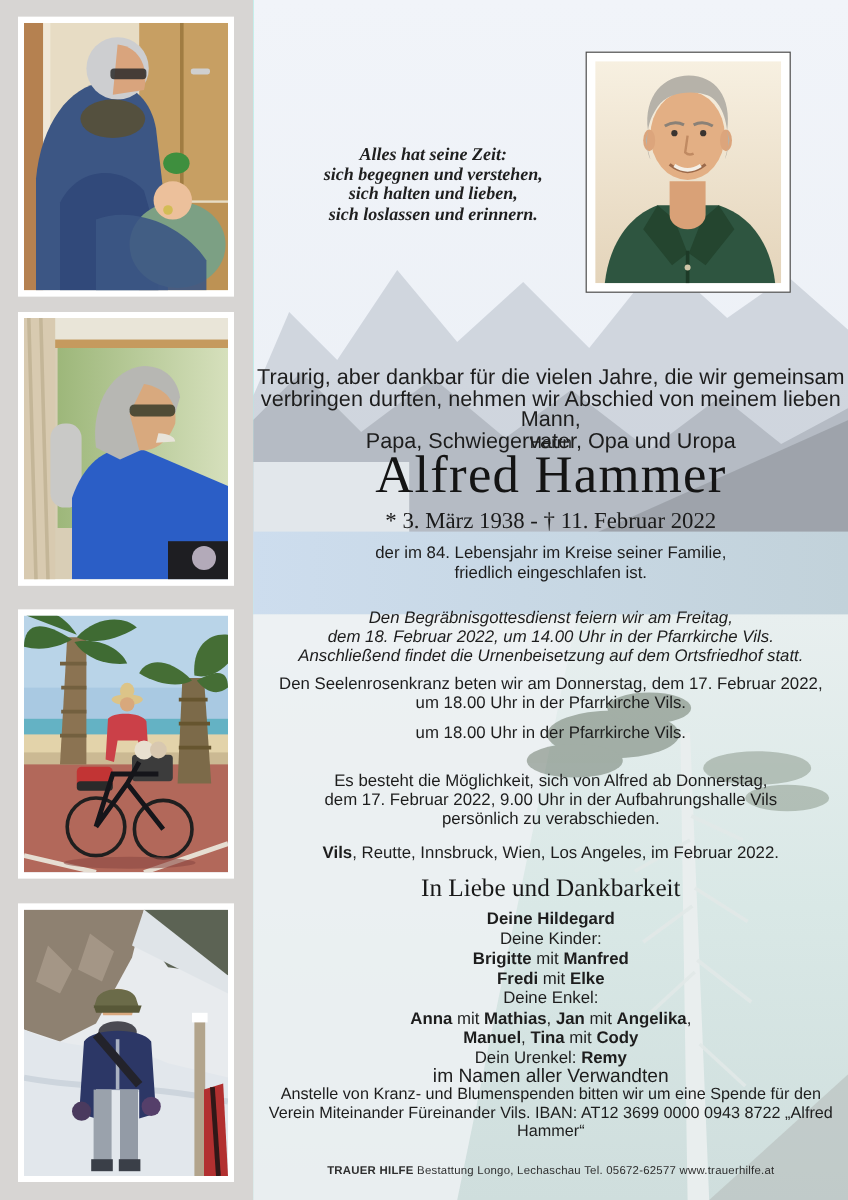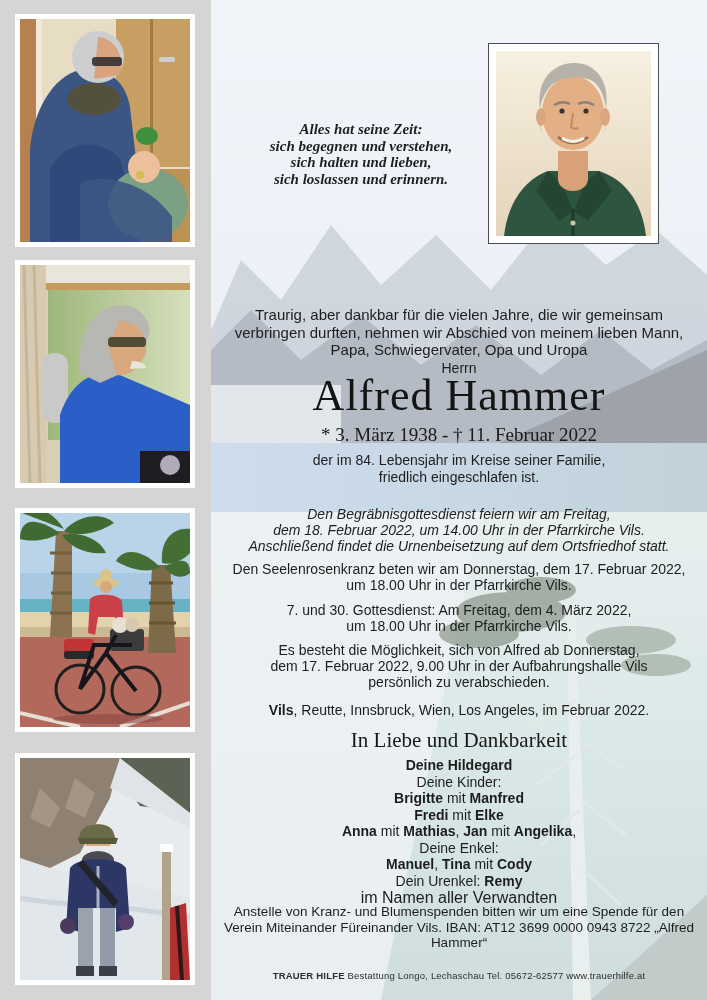--- a/index.html
+++ b/index.html
@@ -17,21 +17,21 @@
   
   .content{position:absolute;left:211px;top:0;width:496px;height:1000px;}
   .bg{position:absolute;left:0;top:0;width:496px;height:1000px;}
   .block{position:absolute;left:0;width:100%;text-align:center;}
   .poem{position:absolute;left:0;top:121px;width:300px;text-align:center;
         font-family:"Liberation Serif","DejaVu Serif",serif;font-style:italic;font-weight:600;
         font-size:15px;line-height:16.5px;color:#1f1f1f;}
   .portrait{position:absolute;left:277px;top:43px;width:171px;height:201px;margin:0;
             background:#fff;border:1px solid #4c4c4c;box-sizing:border-box;padding:7px;}
   .portrait svg{display:block;width:155px;height:185px;}
-  .intro{top:306px;font-size:15px;line-height:17.5px;}
+  .intro{top:306px;font-size:18px;line-height:17.5px;}
   .salutation{top:360px;font-size:14px;}
   .name{top:375px;margin:0;font-family:"Liberation Serif","DejaVu Serif",serif;
         font-weight:500;font-size:44px;line-height:42px;letter-spacing:1px;color:#141414;}
   .dates{top:424px;font-family:"Liberation Serif","DejaVu Serif",serif;font-size:19px;line-height:22px;color:#1a1a1a;}
   .death-note{top:452px;font-size:14px;line-height:16.5px;}
   .para{font-size:14px;line-height:16px;}
   .p1{top:506px;font-style:italic;} .p2{top:561px;} .p3{top:602px;} .p4{top:642px;}
   .cities{top:702px;font-size:14px;line-height:16px;}
   .closing{top:728px;font-family:"Liberation Serif","DejaVu Serif",serif;font-size:21px;line-height:24px;color:#181818;}
   .family{top:757px;font-size:14px;line-height:16.5px;}
@@ -274,41 +274,40 @@
       <div>dem 18. Februar 2022, um 14.00 Uhr in der Pfarrkirche Vils.</div>
       <div>Anschließend findet die Urnenbeisetzung auf dem Ortsfriedhof statt.</div>
     </div>
 
     <div class="block para p2">
       <div>Den Seelenrosenkranz beten wir am Donnerstag, dem 17. Februar 2022,</div>
       <div>um 18.00 Uhr in der Pfarrkirche Vils.</div>
     </div>
 
     <div class="block para p3">
-      <div>7. und 30. Gottesdienst: Am Freitag, dem 4. März 2022,</div>
       <div>um 18.00 Uhr in der Pfarrkirche Vils.</div>
     </div>
 
     <div class="block para p4">
       <div>Es besteht die Möglichkeit, sich von Alfred ab Donnerstag,</div>
       <div>dem 17. Februar 2022, 9.00 Uhr in der Aufbahrungshalle Vils</div>
       <div>persönlich zu verabschieden.</div>
     </div>
 
     <div class="block cities"><span class="b">Vils</span><span>, Reutte, Innsbruck, Wien, Los Angeles, im Februar 2022.</span></div>
 
     <div class="block closing">In Liebe und Dankbarkeit</div>
 
     <div class="block family">
       <div><span class="b">Deine Hildegard</span></div>
       <div><span>Deine Kinder:</span></div>
       <div><span class="b">Brigitte</span><span> mit </span><span class="b">Manfred</span></div>
       <div><span class="b">Fredi</span><span> mit </span><span class="b">Elke</span></div>
+      <div><span>Deine Enkel:</span></div>
       <div><span class="b">Anna</span><span> mit </span><span class="b">Mathias</span><span>, </span><span class="b">Jan</span><span> mit </span><span class="b">Angelika</span><span>,</span></div>
-      <div><span>Deine Enkel:</span></div>
       <div><span class="b">Manuel</span><span>, </span><span class="b">Tina</span><span> mit </span><span class="b">Cody</span></div>
       <div><span>Dein Urenkel: </span><span class="b">Remy</span></div>
     </div>
 
     <div class="block footnote">im Namen aller Verwandten</div>
 
     <div class="block donation">
       <div>Anstelle von Kranz- und Blumenspenden bitten wir um eine Spende für den</div>
       <div>Verein Miteinander Füreinander Vils. IBAN: AT12 3699 0000 0943 8722 „Alfred Hammer“</div>
     </div>

